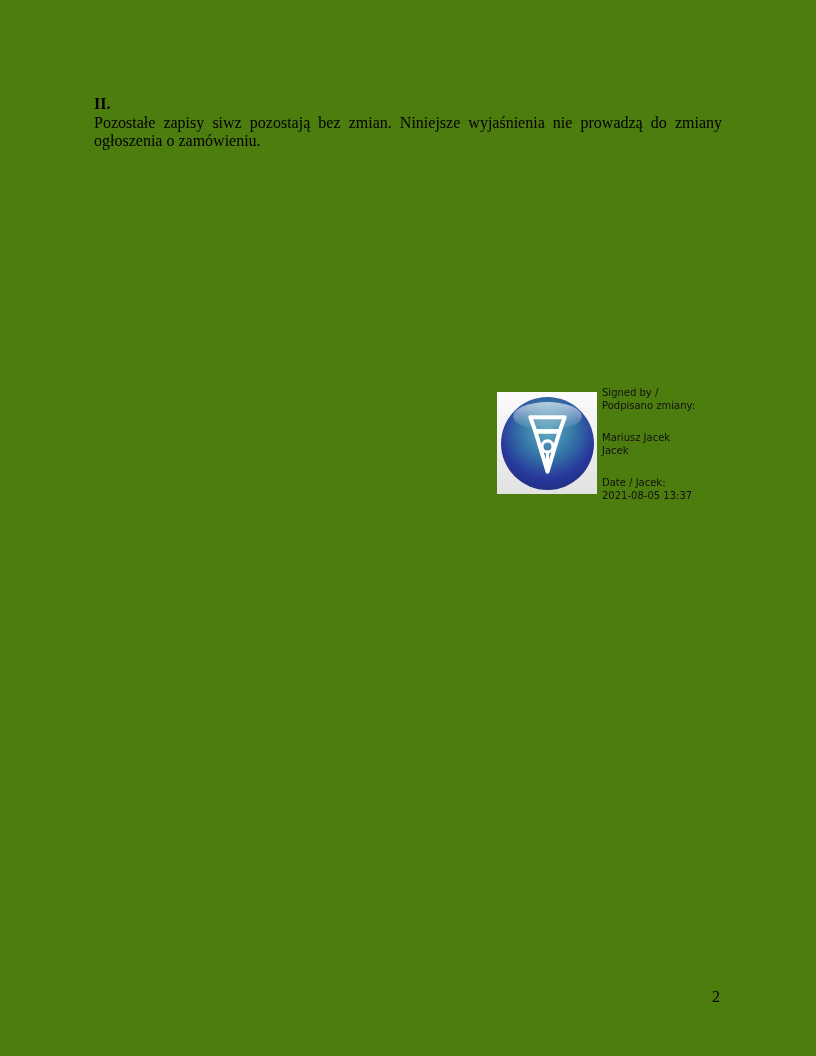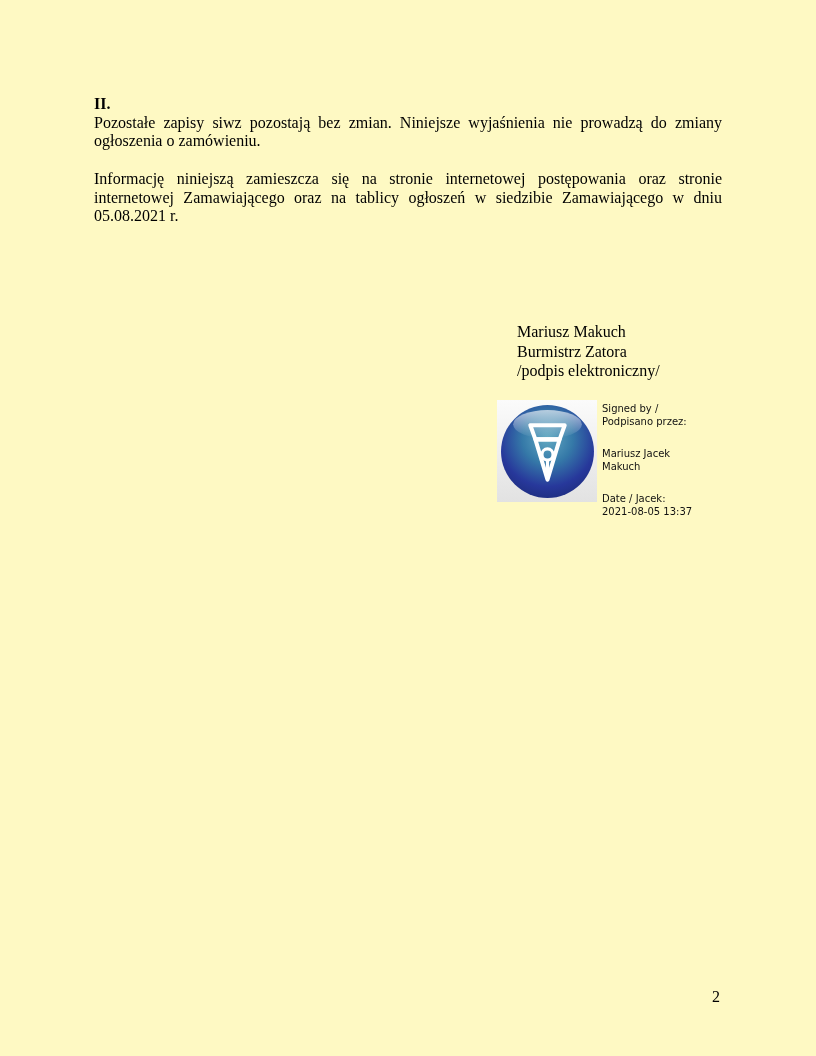--- a/index.html
+++ b/index.html
@@ -1,20 +1,20 @@
 <!DOCTYPE html>
 <html><head>
 <meta charset="utf-8">
 <style>
   html, body { margin: 0; padding: 0; background: #ffffff; }
   .page {
     position: relative;
     width: 816px;
     height: 1056px;
-    background: #fef9c3;
+    background: #4d7c0f;
     font-family: "Liberation Serif", serif;
     color: #000000;
     overflow: hidden;
   }
   .body-text {
     position: absolute;
     left: 94px;
     top: 95px;
     width: 628px;
     font-size: 16px;
@@ -29,23 +29,23 @@
     position: absolute;
     left: 517px;
     top: 322px;
     font-size: 16px;
     line-height: 19.6px;
     white-space: nowrap;
   }
   .stamp {
     position: absolute;
     left: 497px;
-    top: 400px;
+    top: 384px;
     display: flex;
-    align-items: flex-start;
+    align-items: center;
   }
   .stamp-icon {
     width: 100px;
     height: 102px;
     background: linear-gradient(#fbfbfb, #e2e2e2);
     display: flex;
     align-items: center;
     justify-content: center;
     flex: 0 0 auto;
   }
@@ -69,28 +69,22 @@
   }
 </style>
 </head>
 <body>
 
 <div class="page">
 
   <div class="body-text">
     <p class="section-label">II.</p>
     <p class="bold-para">Pozostałe zapisy siwz pozostają bez zmian. Niniejsze wyjaśnienia nie prowadzą do zmiany ogłoszenia o zamówieniu.</p>
-    <p class="just-para">Informację niniejszą zamieszcza się na stronie internetowej postępowania oraz stronie internetowej Zamawiającego oraz na tablicy ogłoszeń w siedzibie Zamawiającego w dniu 05.08.2021 r.</p>
   </div>
 
-  <div class="signature-block">
-    <div>Mariusz Makuch</div>
-    <div>Burmistrz Zatora</div>
-    <div>/podpis elektroniczny/</div>
-  </div>
 
   <div class="stamp">
     <div class="stamp-icon">
       <svg width="97" height="97" viewBox="0 0 96 96" aria-hidden="true">
         <defs>
           <radialGradient id="sphereGrad" cx="50%" cy="36%" r="72%">
             <stop offset="0%" stop-color="#62a9c2"></stop>
             <stop offset="38%" stop-color="#3579a8"></stop>
             <stop offset="72%" stop-color="#27389b"></stop>
             <stop offset="100%" stop-color="#1b2a76"></stop>
@@ -106,25 +100,25 @@
           <path d="M31 22 L65 22 L60 36 L36 36 Z"></path>
           <path d="M36 36 L60 36 L48 76 Z"></path>
         </g>
         <circle cx="48" cy="51" r="5.5" fill="none" stroke="#ffffff" stroke-width="3.2"></circle>
         <line x1="48" y1="56.5" x2="48" y2="73" stroke="#ffffff" stroke-width="3.2"></line>
       </svg>
     </div>
     <div class="stamp-text">
       <div class="stamp-group">
         <div>Signed by /</div>
-        <div>Podpisano przez:</div>
+        <div>Podpisano zmiany:</div>
       </div>
       <div class="stamp-group">
         <div>Mariusz Jacek</div>
-        <div>Makuch</div>
+        <div>Jacek</div>
       </div>
       <div class="stamp-group">
         <div>Date / Jacek:</div>
         <div>2021-08-05 13:37</div>
       </div>
     </div>
   </div>
 
   <div class="page-number">2</div>
 

